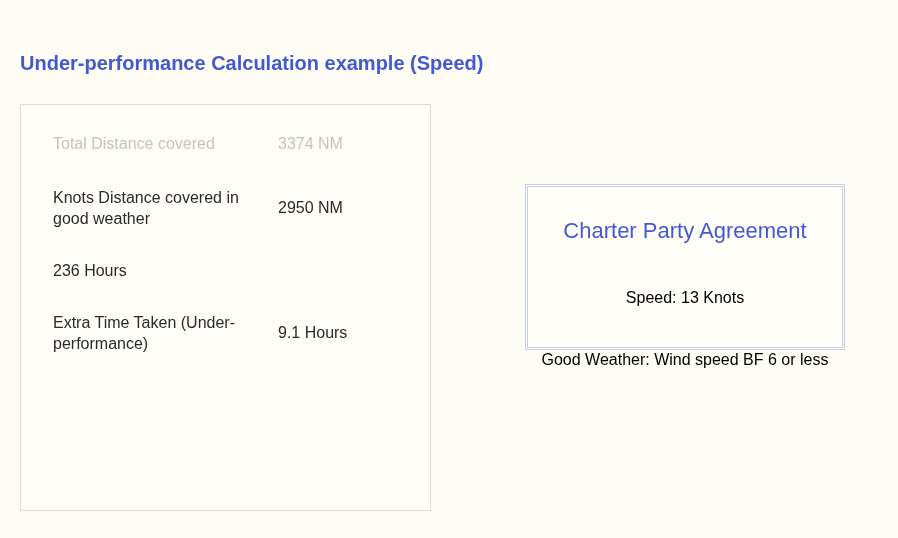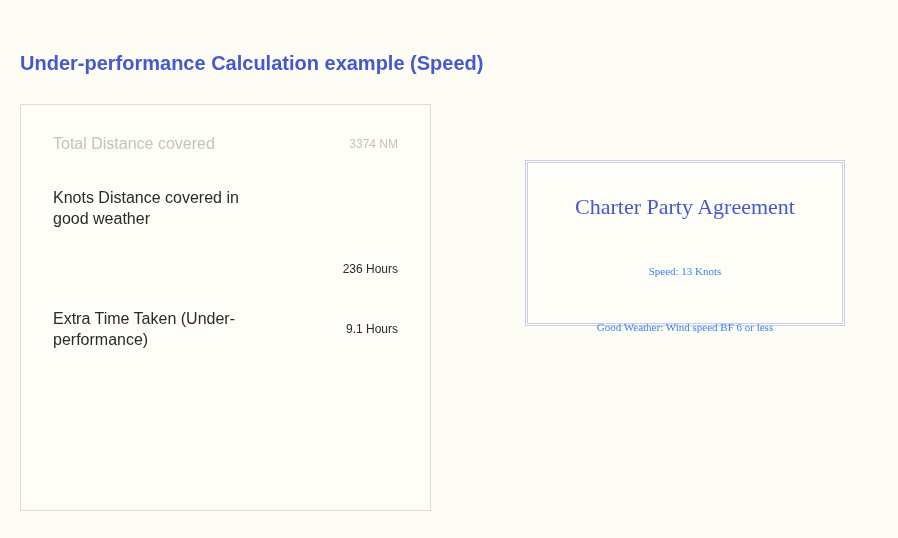--- a/index.html
+++ b/index.html
@@ -41,69 +41,69 @@
       margin-bottom: 0;
     }
     .row-label {
       flex: 0 0 225px;
       font-size: 16px;
       line-height: 1.35;
       color: #2a2a2a;
     }
     .row-value {
       flex: 1;
-      text-align: right;
-      font-size: 12px;
+      text-align: left;
+      font-size: 16px;
       color: #2a2a2a;
     }
     .row.dim .row-label,
     .row.dim .row-value {
       color: #c4c4be;
     }
     .agreement-box {
       position: absolute;
-      top: 160px;
+      top: 184px;
       left: 525px;
       width: 320px;
       height: 166px;
       border: 3px double #c7cde8;
       background: #fefdf8;
       padding: 30px 12px 20px 12px;
       text-align: center;
-      font-family: Liberation Serif, serif;
     }
     .agreement-title {
       font-size: 22px;
       font-weight: 500;
       color: #4558d1;
       line-height: 1.25;
       margin-bottom: 12px;
     }
     .agreement-line {
-      font-size: 11px;
-      color: #3b82f6;
+      font-size: 16px;
+      color: #000000;
       margin-bottom: 20px;
       margin-top: 44px;
     }
     .agreement-line:last-child {
       margin-bottom: 0;
     }
   </style>
 </head>
 <body>
 
 <div class="page-title">Under-performance Calculation example (Speed)</div>
 
 <div class="calc-box">
   <div class="row dim">
     <div class="row-label">Total Distance covered</div>
     <div class="row-value">3374 NM</div>
   </div>
   <div class="row">
     <div class="row-label">Knots Distance covered in good weather</div>
+    <div class="row-value">2950 NM</div>
   </div>
   <div class="row">
     <div class="row-value">236 Hours</div>
   </div>
   <div class="row">
     <div class="row-label">Extra Time Taken (Under-performance)</div>
     <div class="row-value">9.1 Hours</div>
   </div>
 </div>
 

